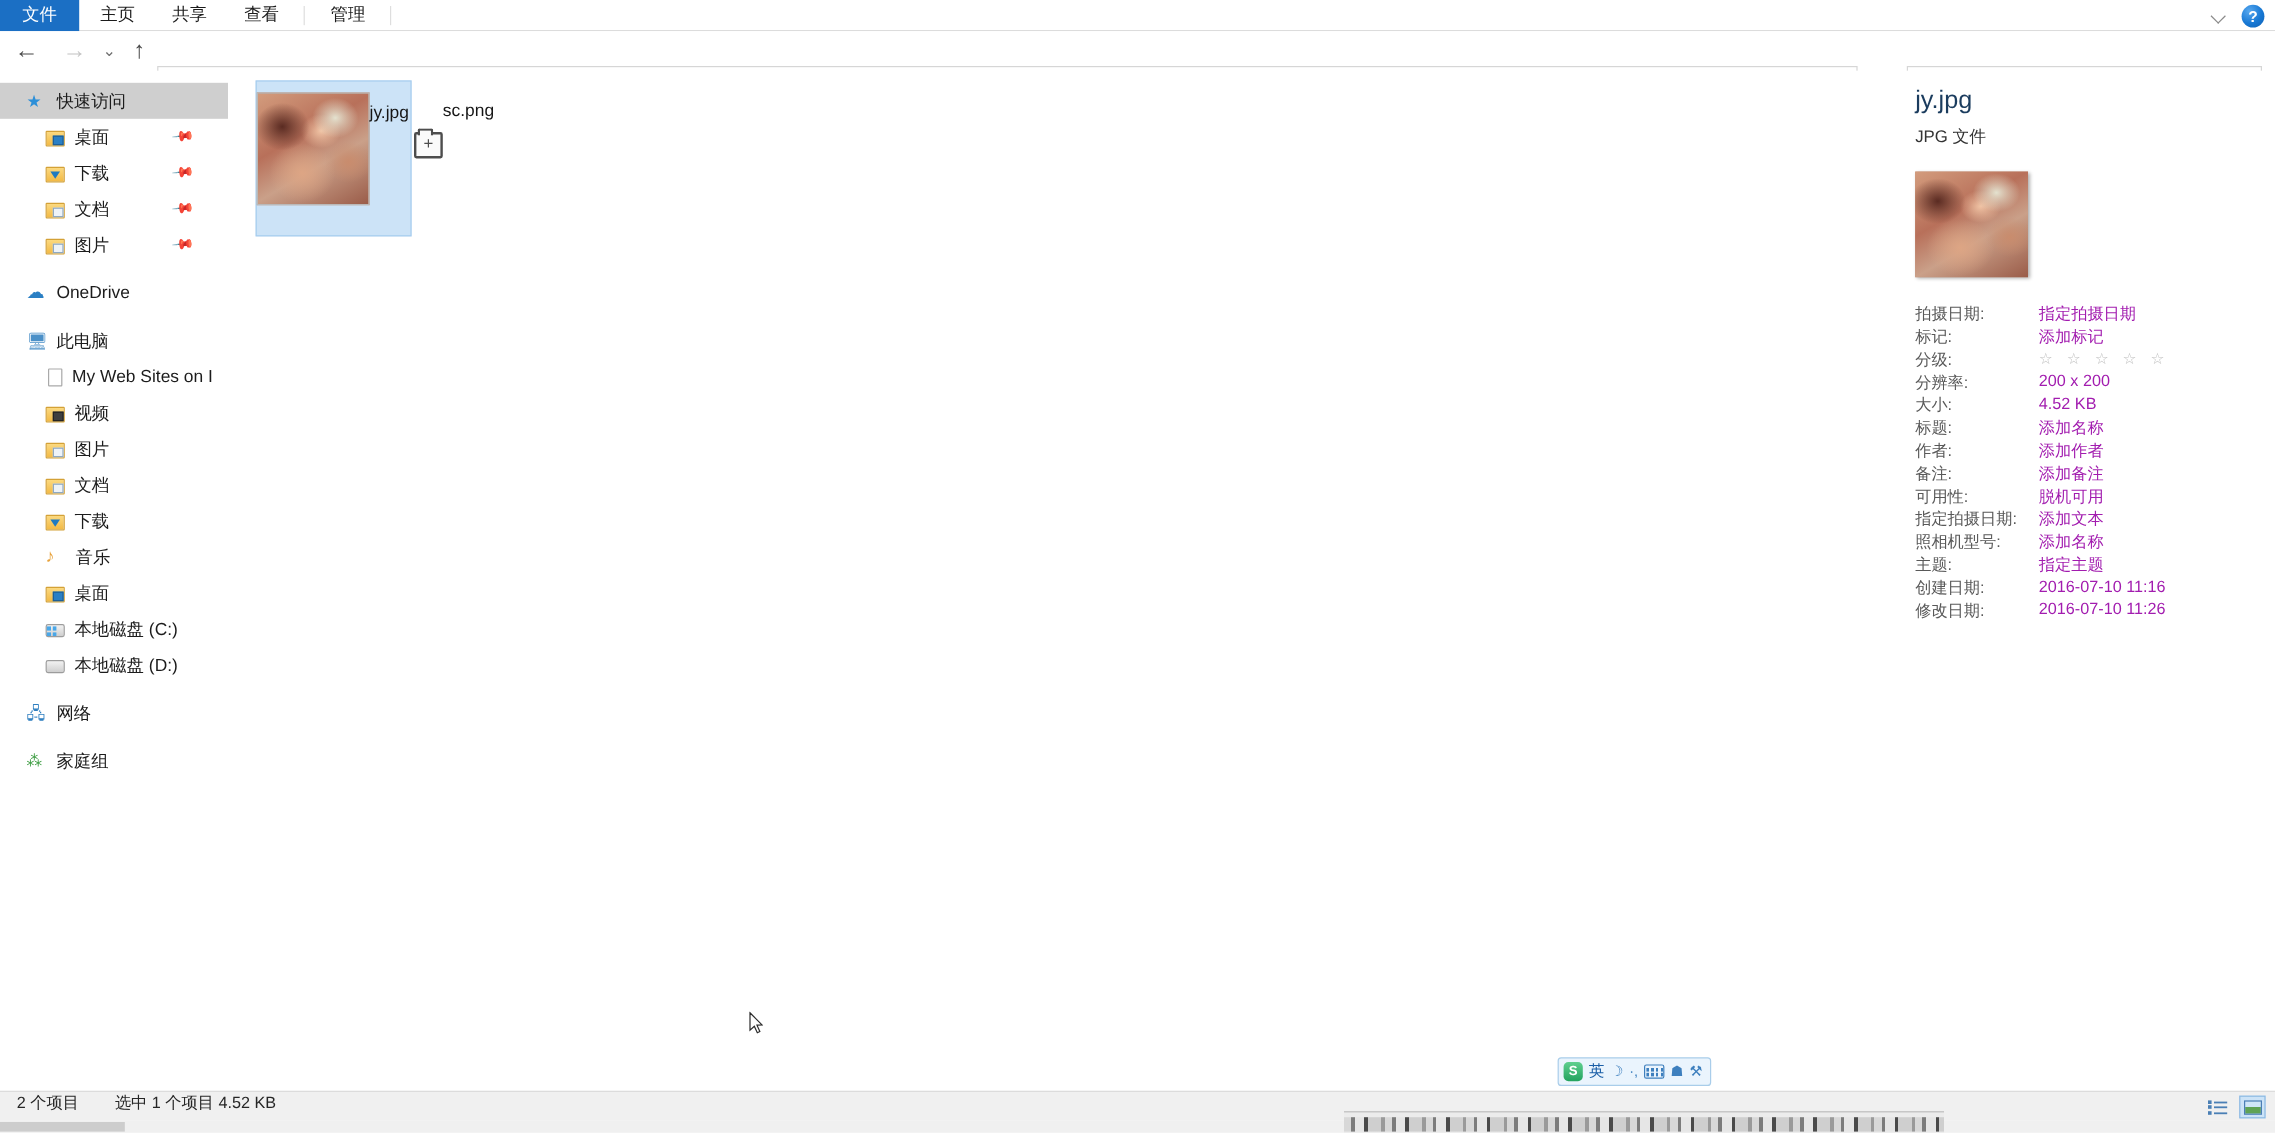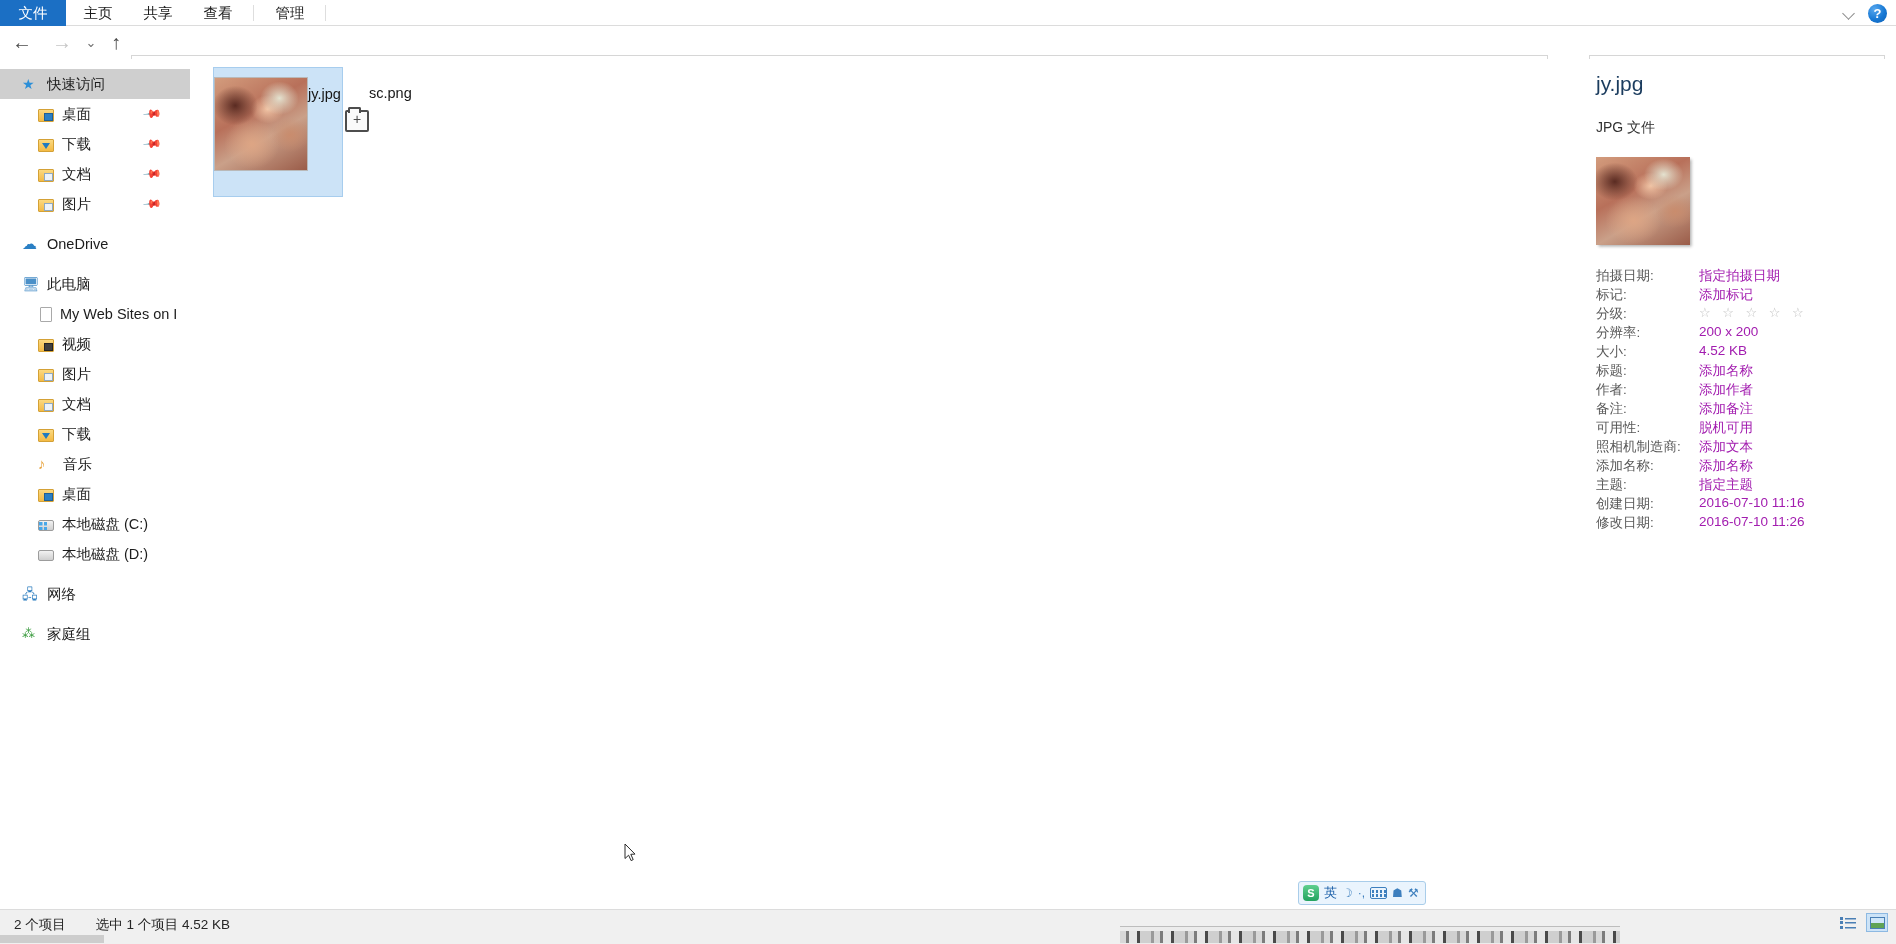--- a/index.html
+++ b/index.html
@@ -228,21 +228,21 @@
     margin-top: 9px; font-size: 14.5px; color: #151515; text-align: center;
     white-space: nowrap;
   }
 
   
   .details {
     position: absolute; right: 0; top: 0; width: 320px; height: 850px;
     background: #ffffff; padding: 12px 16px 0 20px;
   }
   .d-title { font-size: 21px; color: #1b3c5e; line-height: 26px; }
-  .d-sub { font-size: 14px; color: #333333; margin-top: 22px; }
+  .d-sub { font-size: 14px; color: #333333; margin-top: 8px; }
   .d-thumb {
     width: 94px; height: 88px; margin-top: 20px;
     box-shadow: 1.5px 1.5px 3px rgba(0,0,0,0.32);
     background:
       radial-gradient(ellipse 30% 26% at 72% 20%, #e4e2cf 0%, rgba(228,226,207,0) 70%),
       radial-gradient(ellipse 34% 30% at 20% 28%, #5a2b22 0%, rgba(90,43,34,0) 72%),
       radial-gradient(ellipse 26% 22% at 58% 33%, #f0c3a4 0%, rgba(240,195,164,0) 70%),
       radial-gradient(ellipse 40% 36% at 40% 72%, #dda584 0%, rgba(221,165,132,0) 75%),
       radial-gradient(ellipse 30% 26% at 84% 62%, #c98c6d 0%, rgba(201,140,109,0) 72%),
       linear-gradient(150deg, #d39c7d 0%, #b8705a 38%, #caa089 62%, #9a5c49 100%);
@@ -275,21 +275,21 @@
     background:
       repeating-linear-gradient(90deg, #3d7fbe 0 2px, transparent 2px 4px) 1px 2px / 15px 3px no-repeat,
       repeating-linear-gradient(90deg, #3d7fbe 0 2px, transparent 2px 4px) 1px 6px / 15px 3px no-repeat;
     cursor: default;
   }
 
   
   .statusbar {
     position: absolute; left: 0; top: 909px; width: 1896px; height: 25px;
     background: #f0f0f0; border-top: 1px solid #dcdcdc;
-    display: flex; align-items: flex-end;
+    display: flex; align-items: flex-start;
   }
   .st-txt { font-size: 13.5px; color: #262626; cursor: default; }
   .st-count { margin-left: 14px; }
   .st-sel { margin-left: 30px; }
   .view-btns {
     position: absolute; right: 8px; top: 3px;
     display: flex; align-items: center; gap: 7px;
   }
   .vb {
     width: 22px; height: 19px; position: relative; cursor: default;
@@ -538,25 +538,25 @@
       </div>
       <div class="prop-row">
         <span class="prop-key">备注:</span>
         <span class="prop-val">添加备注</span>
       </div>
       <div class="prop-row">
         <span class="prop-key">可用性:</span>
         <span class="prop-val">脱机可用</span>
       </div>
       <div class="prop-row">
-        <span class="prop-key">照相机制造商:</span>
+        <span class="prop-key">指定拍摄日期:</span>
         <span class="prop-val">添加文本</span>
       </div>
       <div class="prop-row">
-        <span class="prop-key">添加名称:</span>
+        <span class="prop-key">照相机型号:</span>
         <span class="prop-val">添加名称</span>
       </div>
       <div class="prop-row">
         <span class="prop-key">主题:</span>
         <span class="prop-val">指定主题</span>
       </div>
       <div class="prop-row">
         <span class="prop-key">创建日期:</span>
         <span class="prop-val">2016-07-10 11:16</span>
       </div>

